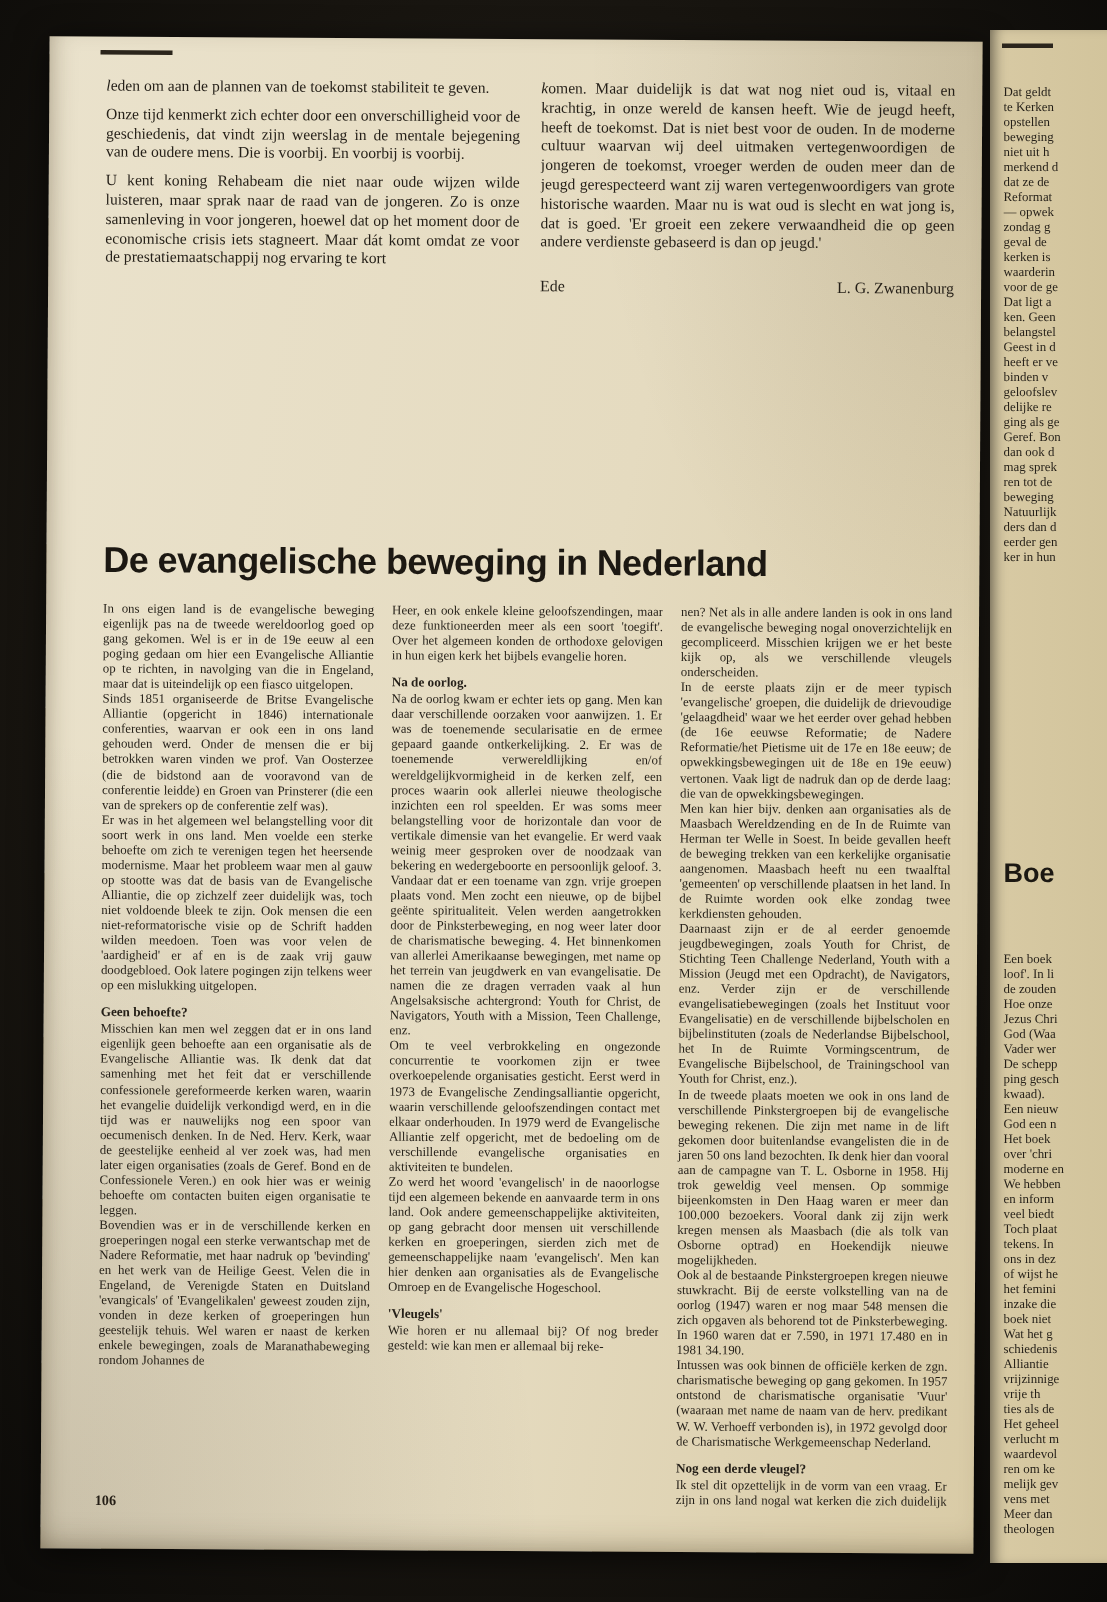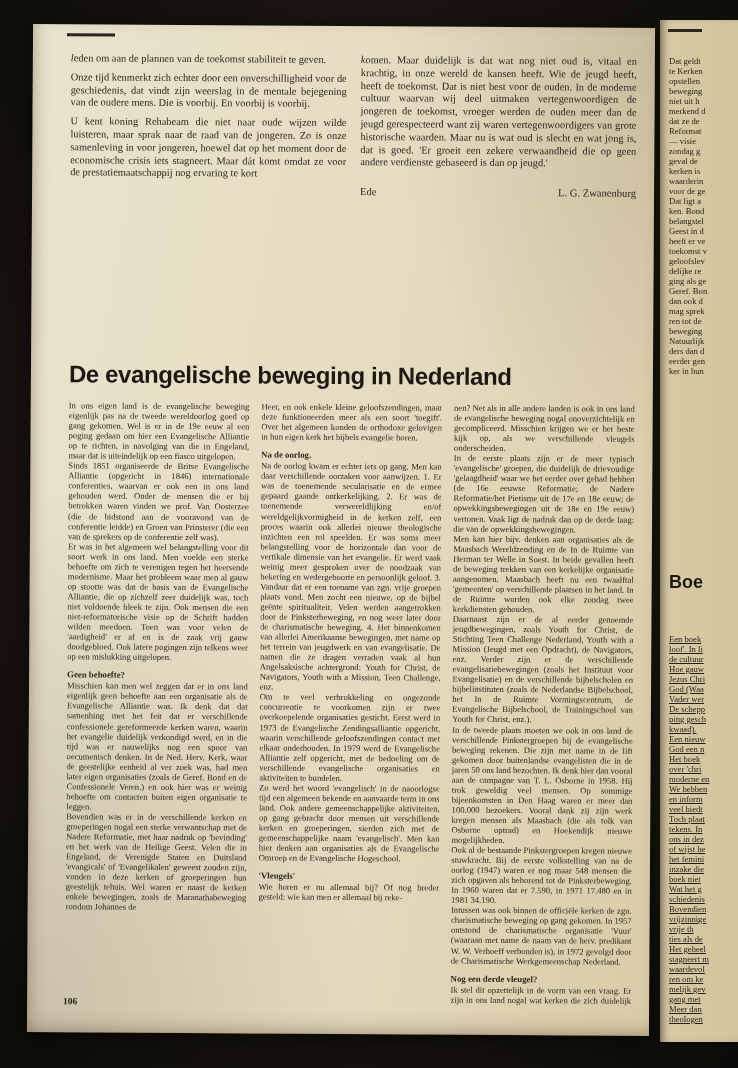--- a/index.html
+++ b/index.html
@@ -88,21 +88,21 @@
     color: #241f18;
   }
   .frag-page .rule-mark { position: absolute; top: 9px; left: 8px; width: 34px; }
   .frag-lines {
     position: absolute; left: 9px; right: 0;
     font-size: 8.6px; line-height: 10px;
     overflow: hidden;
   }
   .frag-lines p { margin: 0; white-space: nowrap; }
   .frag-top { top: 36px; height: 536px; }
-  .frag-bottom { top: 614px; height: 392px; text-decoration: underline; }
+  .frag-bottom { top: 614px; height: 392px; }
   .frag-heading {
     position: absolute; left: 9px; top: 552px; margin: 0;
     font-family: "Liberation Sans", sans-serif;
     font-weight: 700; font-size: 18px; color: #1c1812;
     white-space: nowrap;
   }
 </style>
 </head>
 <body>
 
@@ -166,51 +166,51 @@
   <div class="rule-mark"></div>
   <div class="frag-lines frag-top">
       <p class="frag-line">Dat geldt</p>
       <p class="frag-line">te Kerken</p>
       <p class="frag-line">opstellen</p>
       <p class="frag-line">beweging</p>
       <p class="frag-line">niet uit h</p>
       <p class="frag-line">merkend d</p>
       <p class="frag-line">dat ze de</p>
       <p class="frag-line">Reformat</p>
-      <p class="frag-line">— visie</p>
+      <p class="frag-line">— opwek</p>
       <p class="frag-line">zondag g</p>
       <p class="frag-line">geval de</p>
       <p class="frag-line">kerken is</p>
       <p class="frag-line">waarderin</p>
       <p class="frag-line">voor de ge</p>
       <p class="frag-line">Dat ligt a</p>
-      <p class="frag-line">ken. Bond</p>
+      <p class="frag-line">ken. Geen</p>
       <p class="frag-line">belangstel</p>
       <p class="frag-line">Geest in d</p>
       <p class="frag-line">heeft er ve</p>
-      <p class="frag-line">toekomst v</p>
+      <p class="frag-line">binden v</p>
       <p class="frag-line">geloofslev</p>
       <p class="frag-line">delijke re</p>
       <p class="frag-line">ging als ge</p>
       <p class="frag-line">Geref. Bon</p>
       <p class="frag-line">dan ook d</p>
       <p class="frag-line">mag sprek</p>
       <p class="frag-line">ren tot de</p>
       <p class="frag-line">beweging</p>
       <p class="frag-line">Natuurlijk</p>
       <p class="frag-line">ders dan d</p>
       <p class="frag-line">eerder gen</p>
       <p class="frag-line">ker in hun</p>
     </div>
   <h2 class="frag-heading">Boe</h2>
   <div class="frag-lines frag-bottom">
       <p class="frag-line">Een boek</p>
       <p class="frag-line">loof'. In li</p>
-      <p class="frag-line">de cultuur</p>
-      <p class="frag-line">Hoe gauw</p>
+      <p class="frag-line">de zouden</p>
+      <p class="frag-line">Hoe onze</p>
       <p class="frag-line">Jezus Chri</p>
       <p class="frag-line">God (Waa</p>
       <p class="frag-line">Vader wer</p>
       <p class="frag-line">De schepp</p>
       <p class="frag-line">ping gesch</p>
       <p class="frag-line">kwaad).</p>
       <p class="frag-line">Een nieuw</p>
       <p class="frag-line">God een n</p>
       <p class="frag-line">Het boek</p>
       <p class="frag-line">over 'chri</p>
@@ -220,26 +220,26 @@
       <p class="frag-line">veel biedt</p>
       <p class="frag-line">Toch plaat</p>
       <p class="frag-line">tekens. In</p>
       <p class="frag-line">ons in dez</p>
       <p class="frag-line">of wijst he</p>
       <p class="frag-line">het femini</p>
       <p class="frag-line">inzake die</p>
       <p class="frag-line">boek niet</p>
       <p class="frag-line">Wat het g</p>
       <p class="frag-line">schiedenis</p>
-      <p class="frag-line">Bovendien</p>
+      <p class="frag-line">Alliantie</p>
       <p class="frag-line">vrijzinnige</p>
       <p class="frag-line">vrije th</p>
       <p class="frag-line">ties als de</p>
       <p class="frag-line">Het geheel</p>
-      <p class="frag-line">stagneert m</p>
+      <p class="frag-line">verlucht m</p>
       <p class="frag-line">waardevol</p>
       <p class="frag-line">ren om ke</p>
       <p class="frag-line">melijk gev</p>
-      <p class="frag-line">gang met</p>
+      <p class="frag-line">vens met</p>
       <p class="frag-line">Meer dan</p>
       <p class="frag-line">theologen</p>
     </div>
 </div>
 
 </body></html>

